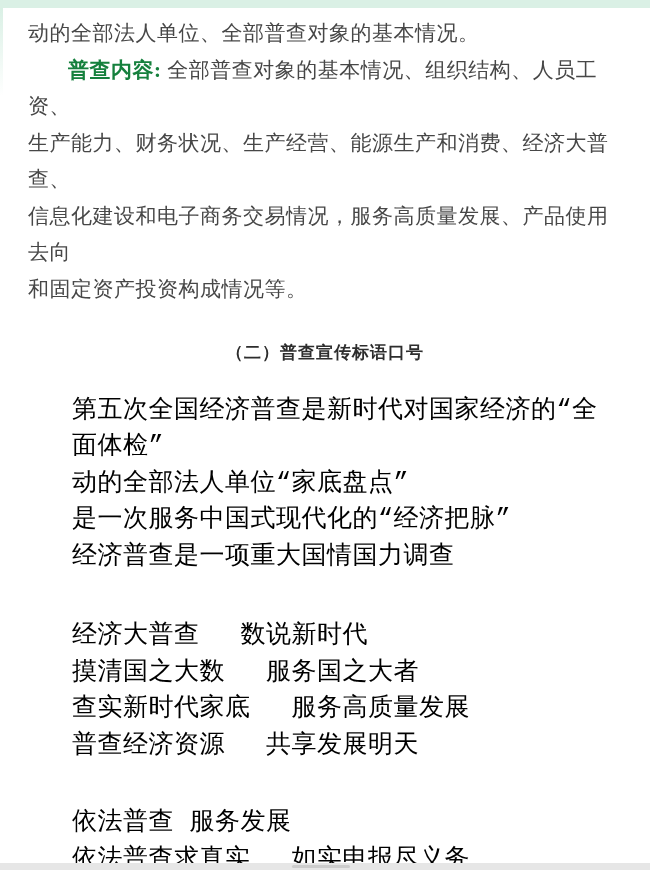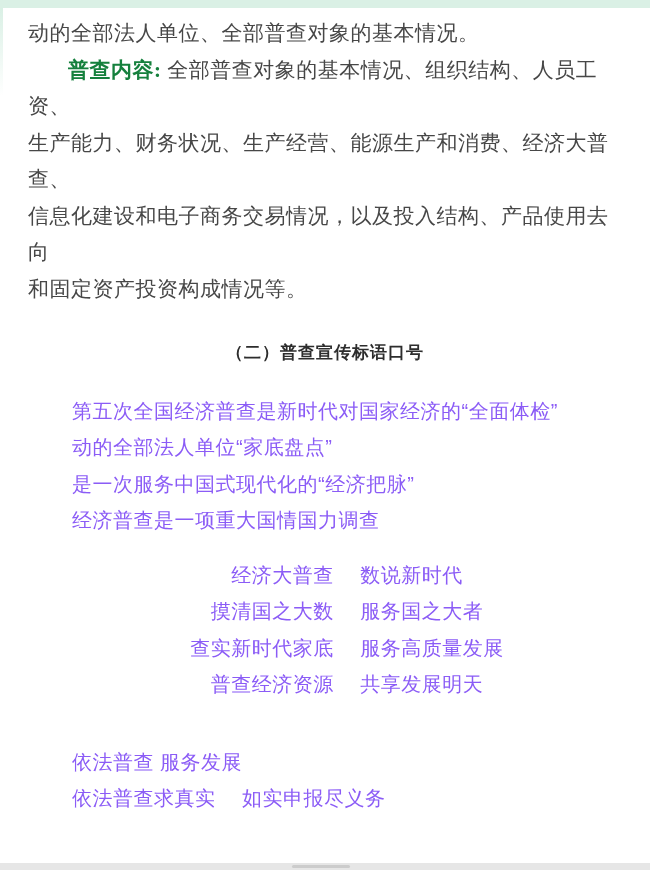--- a/index.html
+++ b/index.html
@@ -48,30 +48,30 @@
     margin-top: 28px;
     font-family: "Liberation Sans", sans-serif;
     font-weight: bold;
     font-size: 17px;
     line-height: 36.5px;
     text-align: center;
     color: #2d2d2d;
     letter-spacing: 1px;
   }
   .slogan-line {
-    font-family: Liberation Sans, sans-serif;
-    font-size: 20px;
+    font-family: Liberation Mono, monospace;
+    font-size: 25px;
     line-height: 36.5px;
-    color: #8b5cf6;
+    color: #000000;
     padding-left: 44px;
     letter-spacing: 0.5px;
     white-space: pre-wrap;
   }
   .slogan-group-1 { margin-top: 21px; }
-  .slogan-group-2 { margin-top: 18px; text-align: center; }
+  .slogan-group-2 { margin-top: 43px; }
   .slogan-group-3 { margin-top: 41px; }
   .hscrollbar-track {
     position: absolute;
     left: 0; bottom: 0;
     width: 650px; height: 7px;
     background: #e6e6e6;
   }
   .hscrollbar-thumb {
     position: absolute;
     left: 292px; top: 2px;
@@ -88,21 +88,21 @@
 
 <div class="content">
 
   <div class="para-group-1">
     <div class="para-line">动的全部法人单位、全部普查对象的基本情况。</div>
   </div>
 
   <div>
     <div class="para-line indent"><span class="bold-lead">普查内容:</span><span> 全部普查对象的基本情况、组织结构、人员工资、</span></div>
     <div class="para-line">生产能力、财务状况、生产经营、能源生产和消费、经济大普查、</div>
-    <div class="para-line">信息化建设和电子商务交易情况，以及投入结构、产品使用去向</div>
+    <div class="para-line">信息化建设和电子商务交易情况，服务高质量发展、产品使用去向</div>
     <div class="para-line">和固定资产投资构成情况等。</div>
   </div>
 
   <div class="section-heading">（二）普查宣传标语口号</div>
 
   <div class="slogan-group-1">
     <div class="slogan-line">第五次全国经济普查是新时代对国家经济的“全面体检”</div>
     <div class="slogan-line">动的全部法人单位“家底盘点”</div>
     <div class="slogan-line">是一次服务中国式现代化的“经济把脉”</div>
     <div class="slogan-line">经济普查是一项重大国情国力调查</div>

